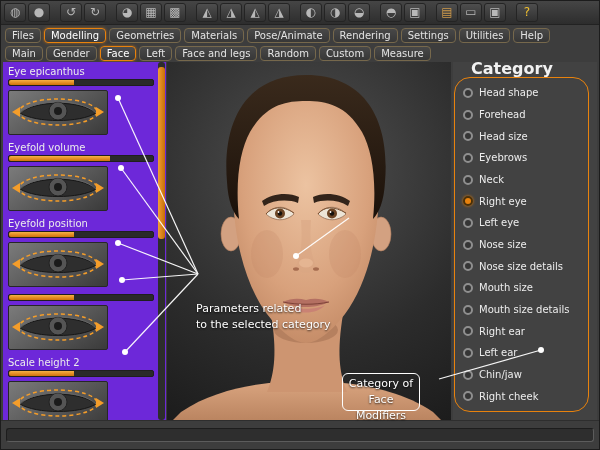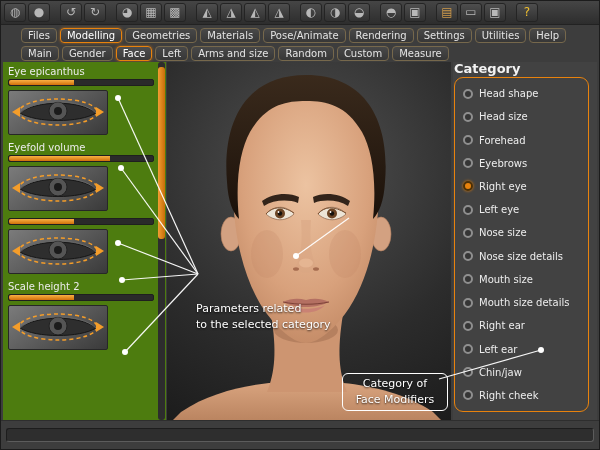--- a/index.html
+++ b/index.html
@@ -19,37 +19,37 @@
   }
   .tool-btn {
     width:22px; height:19px; margin-right:2px; flex:none;
     background:linear-gradient(#4e4e4e,#313131);
     border:1px solid #242424; border-radius:3px;
     color:#b8b8b8; font-size:12px; line-height:17px; text-align:center;
     cursor:pointer;
   }
 
   
-  .tab-row { position:absolute; left:0; right:0; display:flex; align-items:center; gap:3px; padding-left:20px; background:#3d3d3d; }
+  .tab-row { position:absolute; left:0; right:0; display:flex; align-items:center; gap:3px; padding-left:4px; background:#3d3d3d; }
   #menu-tabs { top:25px; height:18px; }
   #sub-tabs  { top:44px; height:16px; }
   .tab {
     padding:1px 6px; font-size:10px; color:#e3e3e3; white-space:nowrap;
     background:linear-gradient(#484848,#373737);
     border:1px solid #76684c; border-radius:4px; cursor:pointer;
   }
   .tab.active {
     border-color:#e8820d; background:linear-gradient(#4e4e4e,#3a3a3a);
     box-shadow:0 0 3px rgba(232,130,13,.65); color:#fff;
   }
 
   
   #left-panel {
     position:absolute; left:2px; top:61px; width:163px; bottom:29px;
-    background:#4d7c0f; overflow:hidden; padding:2px 3px;
+    background:#6d28d9; overflow:hidden; padding:2px 3px;
   }
   .param-label { font-size:10px; color:#ececec; margin:2px 2px 2px 2px; }
   .slider {
     width:146px; height:7px; margin:0 2px 4px 2px;
     background:#2a2a2a; border:1px solid #1f1f1f; border-radius:2px;
     position:relative; cursor:pointer;
   }
   .slider-fill {
     height:100%; background:linear-gradient(#f8b044,#d0700a);
     border-radius:2px 0 0 2px;
@@ -72,24 +72,24 @@
   
   #viewport {
     position:absolute; left:166px; top:61px; width:284px; bottom:29px;
     background:radial-gradient(circle at 50% 30%, #515151 0%, #2c2c2c 62%, #1c1c1c 100%);
     cursor:grab;
   }
   #viewport svg { display:block; }
 
   
   #right-panel { position:absolute; left:452px; right:2px; top:61px; bottom:29px; background:#424242; }
-  #cat-title { font-size:13px; font-weight:bold; color:#f2f2f2; margin:0 0 0 1px; line-height:14px; }
+  #cat-title { font-size:16px; font-weight:bold; color:#f2f2f2; margin:0 0 0 18px; line-height:14px; }
   #cat-box {
     position:absolute; left:1px; right:8px; top:15px; bottom:8px;
-    border:1px solid #e8820d; border-radius:9px;
+    border:1px solid #e8820d; border-radius:16px;
     display:flex; flex-direction:column; padding:4px 0;
   }
   .cat-item { flex:1; display:flex; align-items:center; gap:6px; padding:0 8px; cursor:pointer; }
   .radio {
     width:10px; height:10px; flex:none; border-radius:50%;
     border:2px solid #8f8f8f; background:#353535;
   }
   .cat-item.active .radio { background:#e8820d; border-color:#4a3009; box-shadow:0 0 3px #e8820d; }
   .cat-label { font-size:10px; color:#ededed; white-space:nowrap; }
 
@@ -104,21 +104,21 @@
 
   
   #overlay { position:absolute; inset:0; pointer-events:none; z-index:40; }
   .ann {
     position:absolute; z-index:41; color:#fff; font-size:11px; line-height:16px;
     white-space:pre-line; text-shadow:0 1px 2px rgba(0,0,0,.8); pointer-events:none;
   }
   #ann-changes { left:308px; top:166px; width:126px; text-align:center; }
   #ann-params  { left:195px; top:300px; width:170px; text-align:left; }
   #ann-category {
-    left:341px; top:372px; width:106px; height:38px; text-align:center;
+    left:341px; top:372px; width:78px; height:38px; text-align:center;
     border:1px solid #fff; border-radius:6px; padding-top:2px;
   }
 </style>
 </head>
 <body>
 
 <div id="app">
 
   <div id="toolbar">
 
@@ -229,21 +229,21 @@
   <div id="sub-tabs" class="tab-row">
 
       <div class="tab">Main</div>
 
       <div class="tab">Gender</div>
 
       <div class="tab active">Face</div>
 
       <div class="tab">Left</div>
 
-      <div class="tab">Arms and size</div>
+      <div class="tab">Face and legs</div>
 
       <div class="tab">Random</div>
 
       <div class="tab">Custom</div>
 
       <div class="tab">Measure</div>
 
   </div>
 
   <div id="left-panel">
@@ -277,20 +277,37 @@
             <circle cx="49" cy="20" r="9" fill="#555" stroke="#222"></circle>
             <circle cx="49" cy="20" r="4" fill="#1b1b1b"></circle>
             <path d="M11,22 C27,7 71,7 87,22" fill="none" stroke="#666" stroke-width="1"></path>
             <ellipse cx="49" cy="21" rx="39" ry="13" fill="none" stroke="#f49d2a" stroke-width="1.5" stroke-dasharray="4,3"></ellipse>
             <polygon points="3,21 11,16 11,26" fill="#f49d2a"></polygon>
             <polygon points="95,21 87,16 87,26" fill="#f49d2a"></polygon>
           </svg>
         </div>
       </div>
 
+      <div class="param">
+        <div class="param-label">Eyefold position</div>
+        <div class="slider">
+          <div class="slider-fill" style="width: 45%;"></div>
+        </div>
+        <div class="thumb">
+          <svg width="98" height="43" viewBox="0 0 98 43">
+            <path d="M11,22 C27,9 71,9 87,22 C71,32 27,32 11,22 Z" fill="#2e2e2e" stroke="#161616" stroke-width="1"></path>
+            <circle cx="49" cy="20" r="9" fill="#555" stroke="#222"></circle>
+            <circle cx="49" cy="20" r="4" fill="#1b1b1b"></circle>
+            <path d="M11,22 C27,7 71,7 87,22" fill="none" stroke="#666" stroke-width="1"></path>
+            <ellipse cx="49" cy="21" rx="39" ry="13" fill="none" stroke="#f49d2a" stroke-width="1.5" stroke-dasharray="4,3"></ellipse>
+            <polygon points="3,21 11,16 11,26" fill="#f49d2a"></polygon>
+            <polygon points="95,21 87,16 87,26" fill="#f49d2a"></polygon>
+          </svg>
+        </div>
+      </div>
 
       <div class="param">
         <div class="slider">
           <div class="slider-fill" style="width: 45%;"></div>
         </div>
         <div class="thumb">
           <svg width="98" height="43" viewBox="0 0 98 43">
             <path d="M11,22 C27,9 71,9 87,22 C71,32 27,32 11,22 Z" fill="#2e2e2e" stroke="#161616" stroke-width="1"></path>
             <circle cx="49" cy="20" r="9" fill="#555" stroke="#222"></circle>
             <circle cx="49" cy="20" r="4" fill="#1b1b1b"></circle>
@@ -395,33 +412,37 @@
     <div id="cat-title">Category</div>
     <div id="cat-box">
 
         <div class="cat-item">
           <span class="radio"></span>
           <span class="cat-label">Head shape</span>
         </div>
 
         <div class="cat-item">
           <span class="radio"></span>
+          <span class="cat-label">Forehead</span>
+        </div>
+
+        <div class="cat-item">
+          <span class="radio"></span>
           <span class="cat-label">Head size</span>
         </div>
 
         <div class="cat-item">
           <span class="radio"></span>
-          <span class="cat-label">Forehead</span>
-        </div>
-
-        <div class="cat-item">
-          <span class="radio"></span>
           <span class="cat-label">Eyebrows</span>
         </div>
 
+        <div class="cat-item">
+          <span class="radio"></span>
+          <span class="cat-label">Neck</span>
+        </div>
 
         <div class="cat-item active">
           <span class="radio"></span>
           <span class="cat-label">Right eye</span>
         </div>
 
         <div class="cat-item">
           <span class="radio"></span>
           <span class="cat-label">Left eye</span>
         </div>

